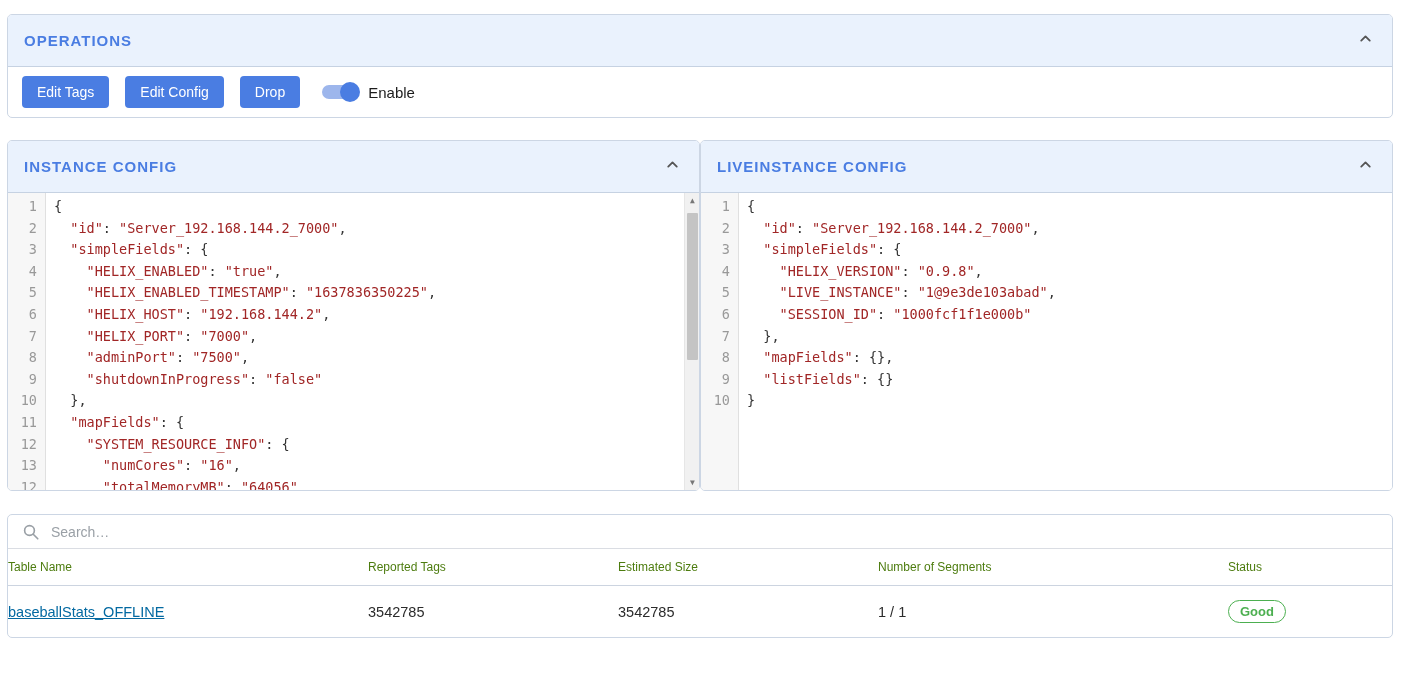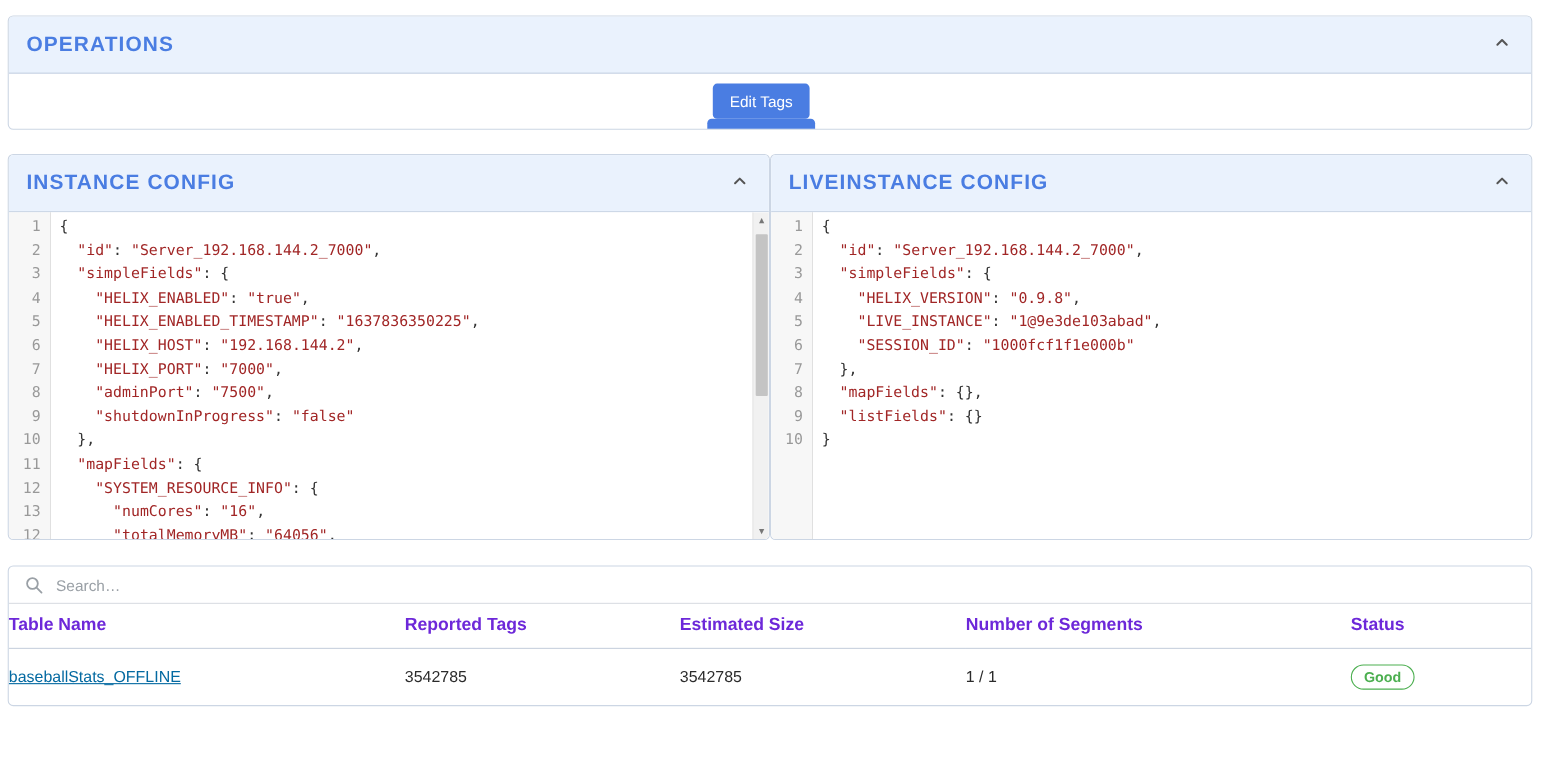--- a/index.html
+++ b/index.html
@@ -19,28 +19,28 @@
     border-bottom: 1px solid #c6d2e2;
     height: 52px;
     display: flex;
     align-items: center;
     justify-content: space-between;
     padding: 0 18px 0 16px;
   }
   .panel-title {
     color: #4a7de2;
     font-weight: bold;
-    font-size: 19px;
+    font-size: 15px;
     letter-spacing: 1px;
     text-transform: uppercase;
   }
   .chevron-btn { cursor: pointer; display: flex; align-items: center; }
 
   
-  .ops-body { display: flex; align-items: center; padding: 9px 14px; height: 50px; flex-direction: column; }
+  .ops-body { display: flex; align-items: center; padding: 9px 14px; height: 50px; }
   .btn {
     background: #4a7de2;
     color: #fff;
     border: none;
     border-radius: 4px;
     font-family: "Liberation Sans", sans-serif;
     font-size: 14px;
     padding: 8px 15px;
     margin-right: 16px;
     cursor: pointer;
@@ -88,21 +88,21 @@
   .tables-panel { margin-top: 23px; }
   .search-row { display: flex; align-items: center; height: 34px; padding: 0 14px; border-bottom: 1px solid #dadde3; }
   .search-input {
     border: none; outline: none; flex: 1; margin-left: 11px;
     font-family: "Liberation Sans", sans-serif; font-size: 14px; color: #333;
   }
   .search-input::placeholder { color: #9aa0a6; }
 
   table.data-table { width: 100%; border-collapse: collapse; table-layout: fixed; }
   table.data-table th {
-    text-align: left; font-size: 16px; font-weight: bold; color: #6d28d9;
+    text-align: left; font-size: 12px; font-weight: normal; color: #4d7c0f;
     padding: 11px 10px 11px 0; border-bottom: 1px solid #ccd4e0;
   }
   table.data-table td {
     font-size: 14.5px; color: #2b2b2b;
     padding: 14px 10px 14px 0; vertical-align: middle;
   }
   th.c1, td.c1 { padding-left: 25px; width: 360px; }
   th.c2, td.c2 { width: 250px; }
   th.c3, td.c3 { width: 260px; }
   th.c4, td.c4 { width: 350px; }

